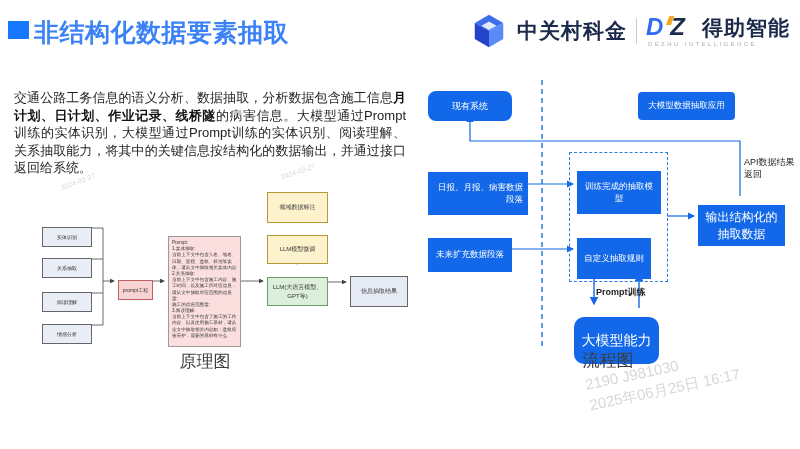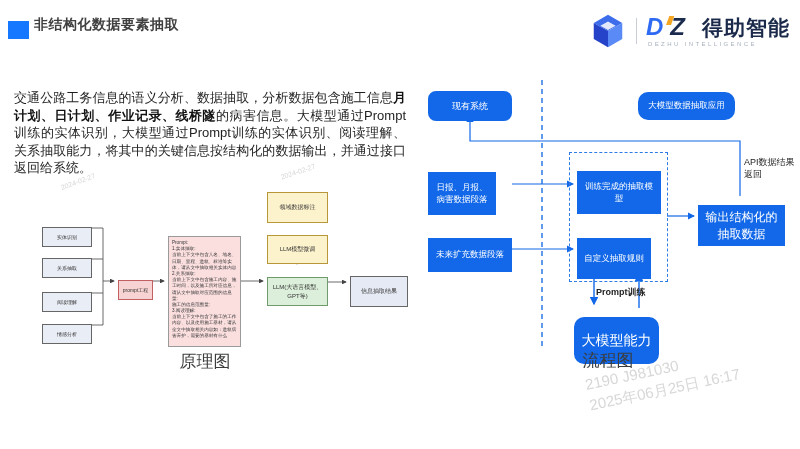--- a/index.html
+++ b/index.html
@@ -2,21 +2,21 @@
 <html><head>
 <meta charset="utf-8">
 <style>
   html,body{margin:0;padding:0;background:#fff;}
   .slide{
     position:relative;width:800px;height:449px;background:#ffffff;overflow:hidden;
     font-family:"Liberation Sans","DejaVu Sans",sans-serif;color:#222;
   }
   
   .accent{position:absolute;left:8px;top:21px;width:21px;height:18px;background:#1677FF;}
-  .page-title{position:absolute;left:34px;top:16px;font-size:14px;font-weight:700;color:#404040;letter-spacing:.5px;}
+  .page-title{position:absolute;left:34px;top:16px;font-size:25px;font-weight:700;color:#3b82f6;letter-spacing:.5px;}
   .logo-group{position:absolute;right:10px;top:12px;display:flex;align-items:center;gap:9px;}
   .logo-c1{font-size:21px;font-weight:700;color:#1b2a4a;letter-spacing:1px;}
   .logo-sep{width:1px;height:26px;background:#c9ced6;}
   .dz-block{display:flex;flex-direction:column;align-items:flex-start;line-height:1;}
   .dz-row{display:flex;align-items:baseline;}
   .dz-d{font-size:24px;font-weight:800;font-style:italic;color:#2f6bf2;}
   .dz-tick{display:inline-block;width:5px;height:9px;background:#f5a623;transform:skewX(-20deg) translateY(-10px);margin:0 1px;}
   .dz-z{font-size:24px;font-weight:800;font-style:italic;color:#1b2b4d;margin-right:4px;}
   .logo-c2{font-size:21px;font-weight:700;color:#1b2a4a;letter-spacing:1px;margin-left:13px;}
   .dz-sub{font-size:6px;letter-spacing:2.4px;color:#a9b2be;margin-top:2px;padding-left:2px;}
@@ -32,22 +32,22 @@
   .prompt-eng{left:118px;top:271px;width:35px;height:20px;background:#f8d3d3;border:1px solid #c06060;font-size:5px;color:#333;}
   .big-pink{left:168px;top:227px;width:73px;height:111px;background:#fbdfdf;border:1px solid #9a9a9a;
     font-size:4.6px;line-height:1.35;color:#333;align-items:flex-start;justify-content:flex-start;
     text-align:left;padding:3px;white-space:pre-line;overflow:hidden;display:block;}
   .yellow{left:267px;width:61px;background:#fcf2cc;border:1px solid #b8973b;font-size:6px;color:#333;padding:0 3px;}
   .green{left:267px;top:268px;width:61px;height:29px;background:#dcefda;border:1px solid #6f9a6c;font-size:6px;color:#333;padding:0 4px;}
   .result{left:350px;top:267px;width:58px;height:31px;background:#e6eaf4;border:1px solid #666;font-size:6px;color:#333;}
   
   .blue{background:#1268e8;color:#fff;font-size:8.5px;line-height:1.35;padding:0 5px;}
   .bx-existing{left:428px;top:82px;width:84px;height:30px;border-radius:8px;font-size:9px;}
-  .bx-apptitle{left:638px;top:83px;width:97px;height:28px;border-radius:10px;font-size:8.5px;}
-  .bx-input1{left:428px;top:163px;width:68px;height:43px;}
+  .bx-apptitle{left:638px;top:83px;width:97px;height:28px;border-radius:4px;font-size:8.5px;}
+  .bx-input1{left:428px;top:163px;width:100px;height:43px;text-align:right;}
   .bx-input2{left:428px;top:229px;width:84px;height:34px;}
   .bx-model1{left:577px;top:162px;width:84px;height:43px;}
   .bx-model2{left:577px;top:229px;width:74px;height:41px;}
   .bx-output{left:698px;top:196px;width:87px;height:41px;font-size:12px;padding:0 2px;}
   .bx-llm{left:574px;top:308px;width:85px;height:47px;border-radius:10px;font-size:14px;text-align:right;}
   .dashed-rect{position:absolute;left:569px;top:152px;width:99px;height:130px;border:1.6px dashed #2d7be5;box-sizing:border-box;}
   .lbl-prompt{position:absolute;left:596px;top:286px;font-size:9px;font-weight:700;color:#222;}
   .lbl-api{position:absolute;left:744px;top:157px;width:54px;font-size:9px;color:#222;line-height:1.3;}
   
   .wm{position:absolute;color:rgba(175,175,175,.5);pointer-events:none;}
@@ -63,20 +63,21 @@
   <div class="accent"></div>
   <div class="page-title">非结构化数据要素抽取</div>
 
   <div class="logo-group">
     <svg width="38" height="38" viewBox="0 0 40 40">
       <polygon points="20,3 35,11.5 20,20 5,11.5" fill="#3d6deb"></polygon>
       <polygon points="5,11.5 20,20 20,37 5,28.5" fill="#2443c9"></polygon>
       <polygon points="35,11.5 20,20 20,37 35,28.5" fill="#5a8af5"></polygon>
       <polygon points="20,10 28,14.5 20,19 12,14.5" fill="#ffffff" opacity="0.85"></polygon>
     </svg>
+    <span class="logo-c1">中关村科金</span>
     <span class="logo-sep"></span>
     <div class="dz-block">
       <div class="dz-row">
         <span class="dz-d">D</span>
         <span class="dz-tick"></span>
         <span class="dz-z">Z</span>
         <span class="logo-c2">得助智能</span>
       </div>
       <div class="dz-sub">DEZHU INTELLIGENCE</div>
     </div>

